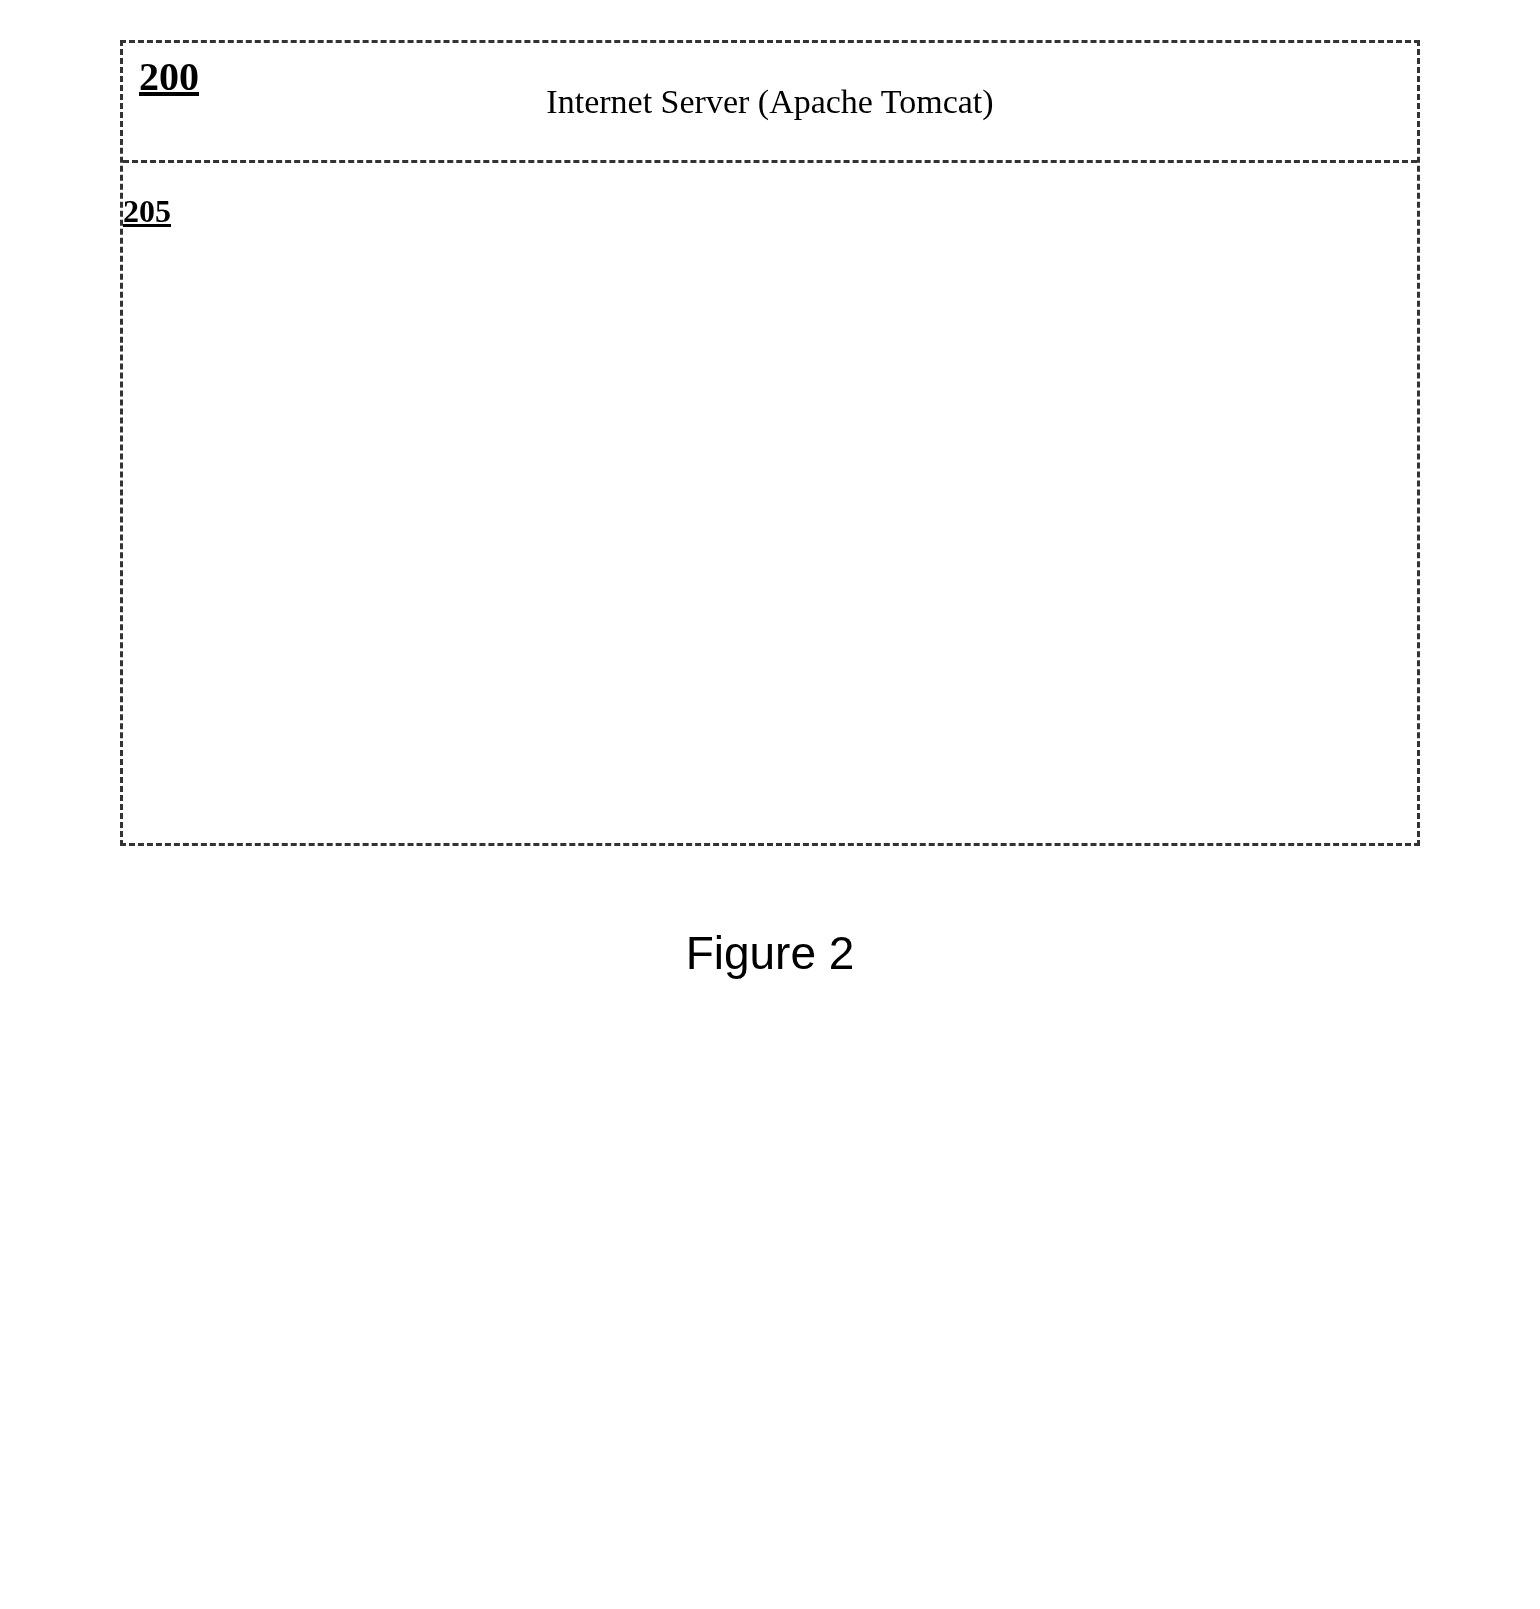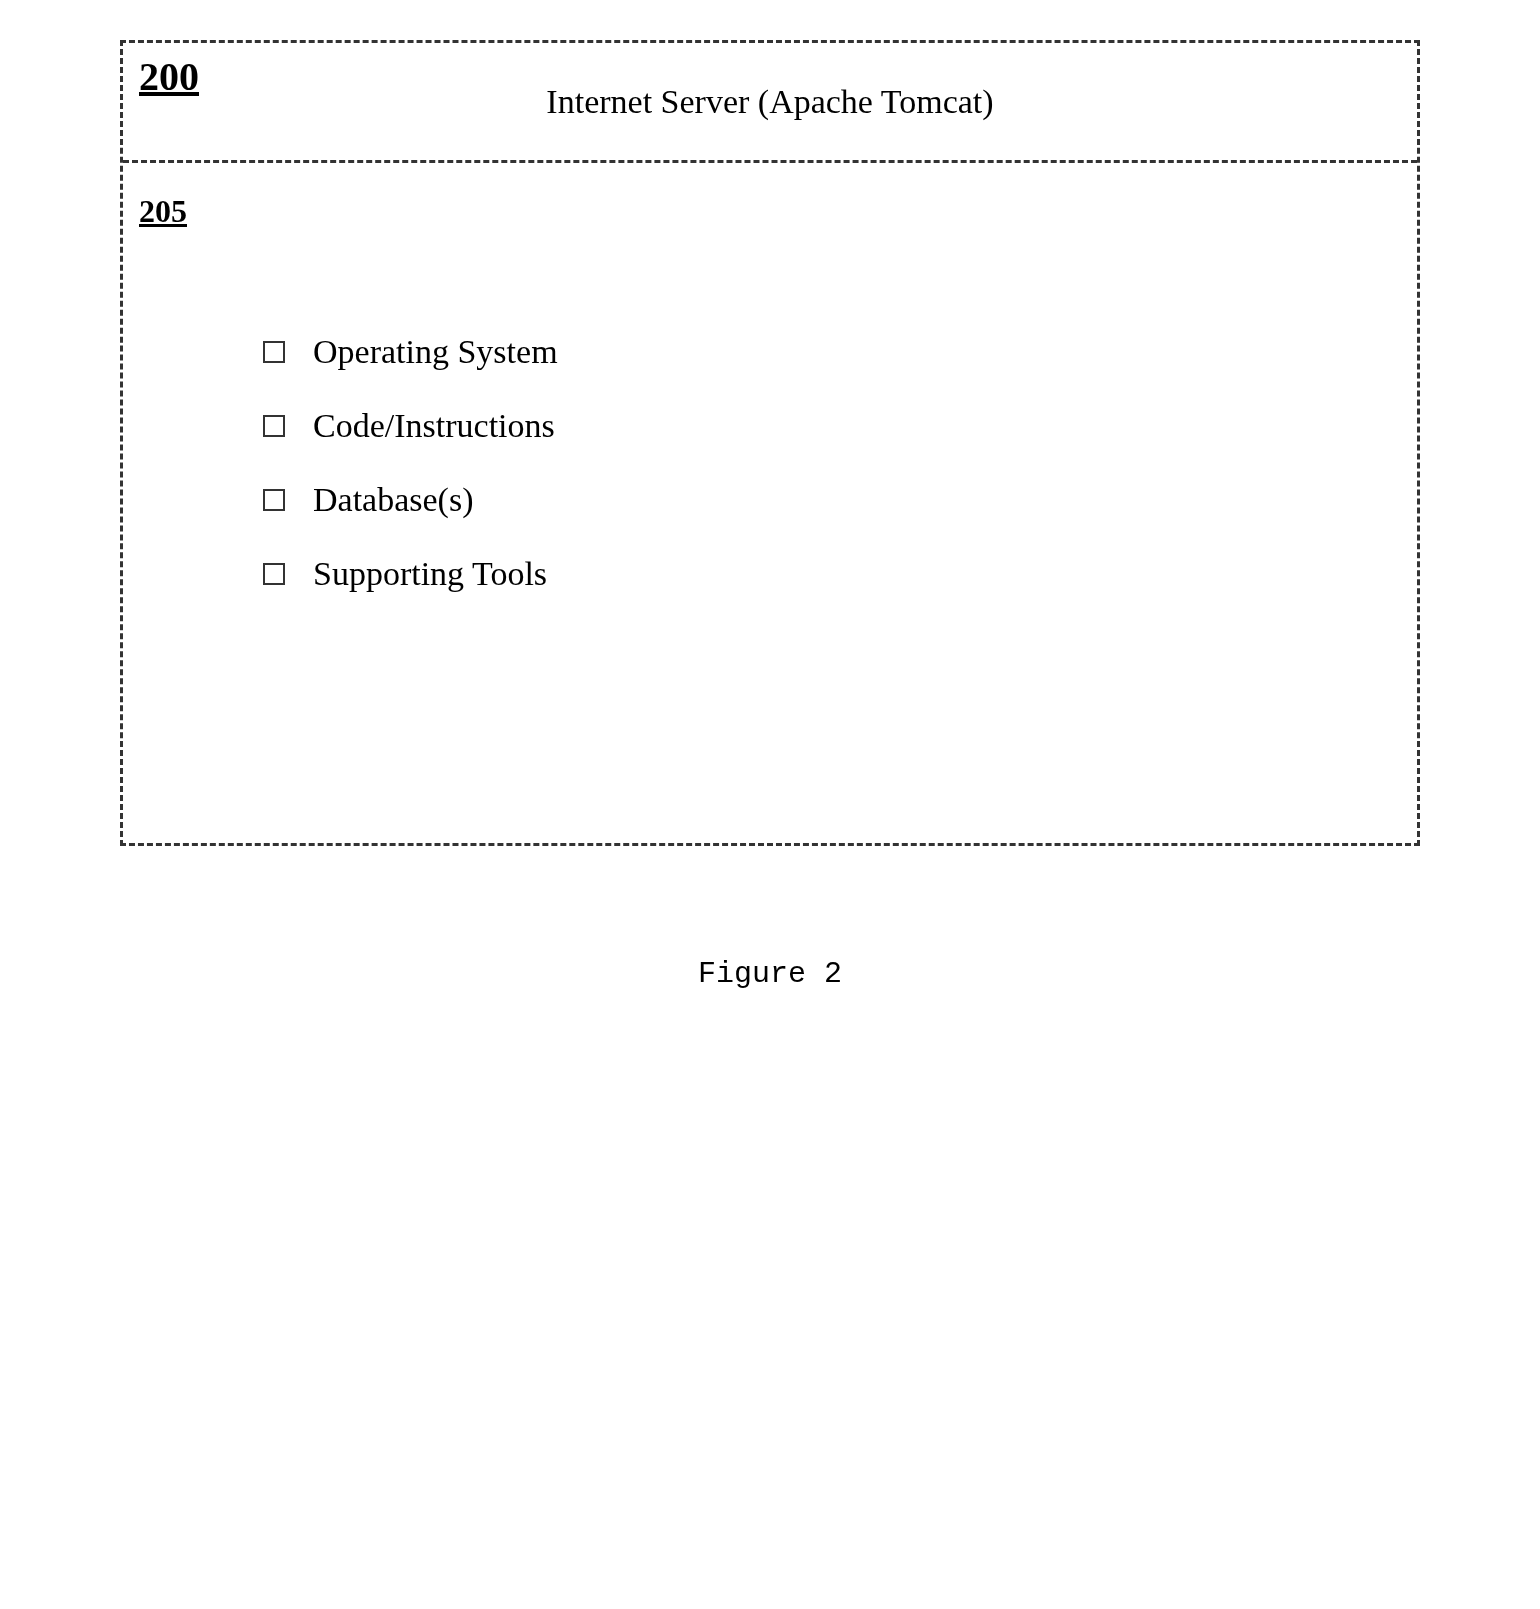--- a/index.html
+++ b/index.html
@@ -58,21 +58,21 @@
     .inner-box {
       position: relative;
       padding: 30px 40px 80px 100px;
       min-height: 680px;
     }
 
     
     .label-205 {
       position: absolute;
       top: 30px;
-      left: 16px;
+      left: 0;
       font-size: 32px;
       font-weight: bold;
       text-decoration: underline;
     }
 
     
     .bullet-list {
       list-style: none;
       margin-top: 140px;
       padding-left: 40px;
@@ -89,24 +89,24 @@
       width: 22px;
       height: 22px;
       border: 2.5px solid #333;
       display: inline-block;
       margin-right: 28px;
       flex-shrink: 0;
     }
 
     
     .figure-caption {
-      margin-top: 111px;
-      font-size: 30px;
+      margin-top: 80px;
+      font-size: 46px;
       text-align: center;
-      font-family: Liberation Mono, monospace;
+      font-family: Liberation Sans, sans-serif;
     }
 
     
     .outer-box::before {
       content: '';
     }
   </style>
 </head>
 <body>
 
@@ -117,38 +117,19 @@
     <span class="label-200">200</span>
 
     <div class="internet-server-section">
       <span>Internet Server (Apache Tomcat)</span>
     </div>
 
     <div class="inner-box">
 
       <span class="label-205">205</span>
 
-      <ul class="bullet-list">
-
-      <li>
-            <span class="bullet-checkbox"></span>
-            <span>Operating System</span>
-          </li>
-          <li>
-            <span class="bullet-checkbox"></span>
-            <span>Code/Instructions</span>
-          </li>
-          <li>
-            <span class="bullet-checkbox"></span>
-            <span>Database(s)</span>
-          </li>
-          <li>
-            <span class="bullet-checkbox"></span>
-            <span>Supporting Tools</span>
-          </li>
-        </ul>
 
     </div>
   </div>
 
   <div class="figure-caption">Figure 2</div>
 
 </div>
 
 </body></html>

